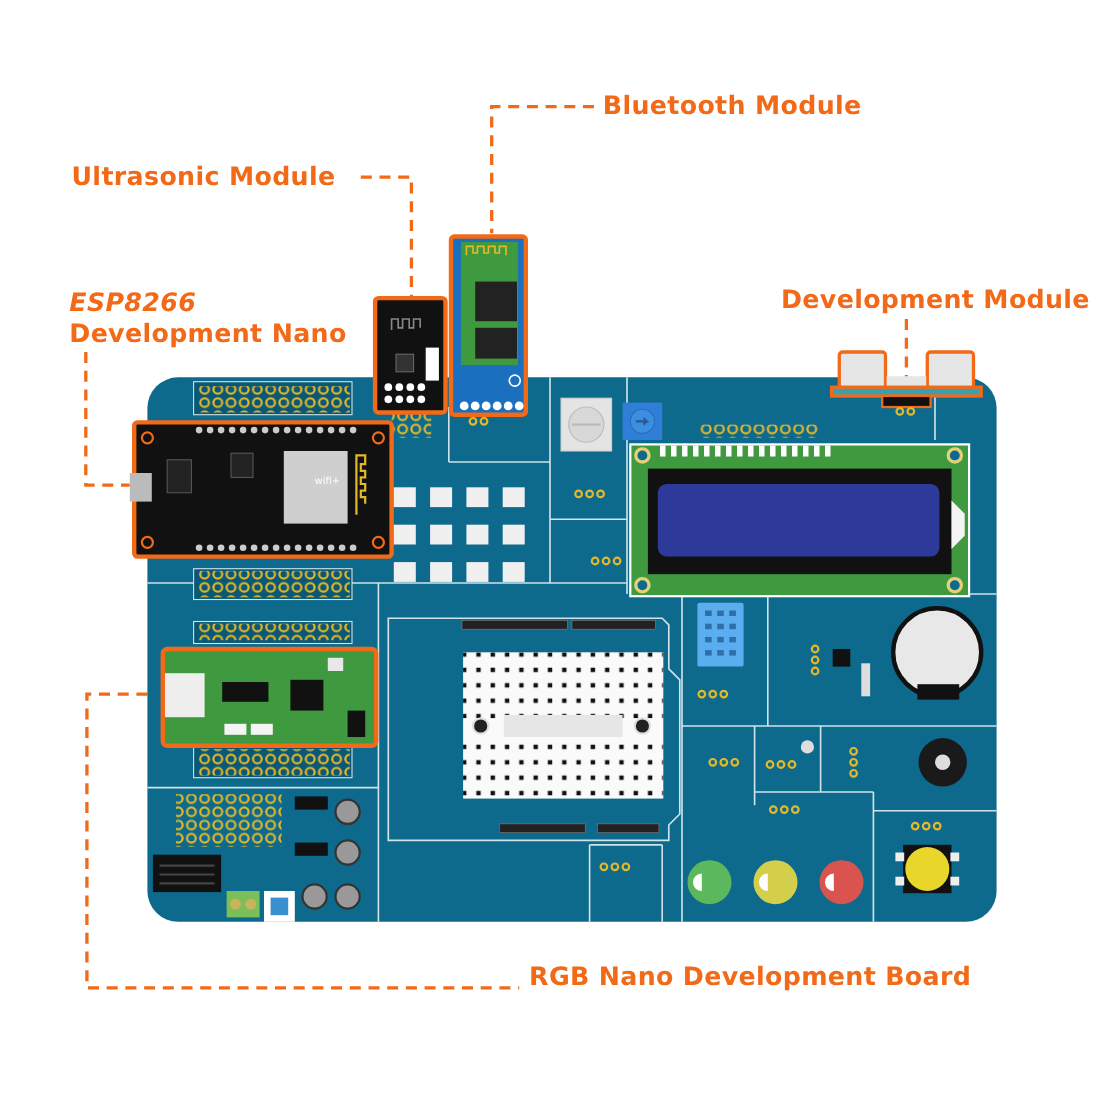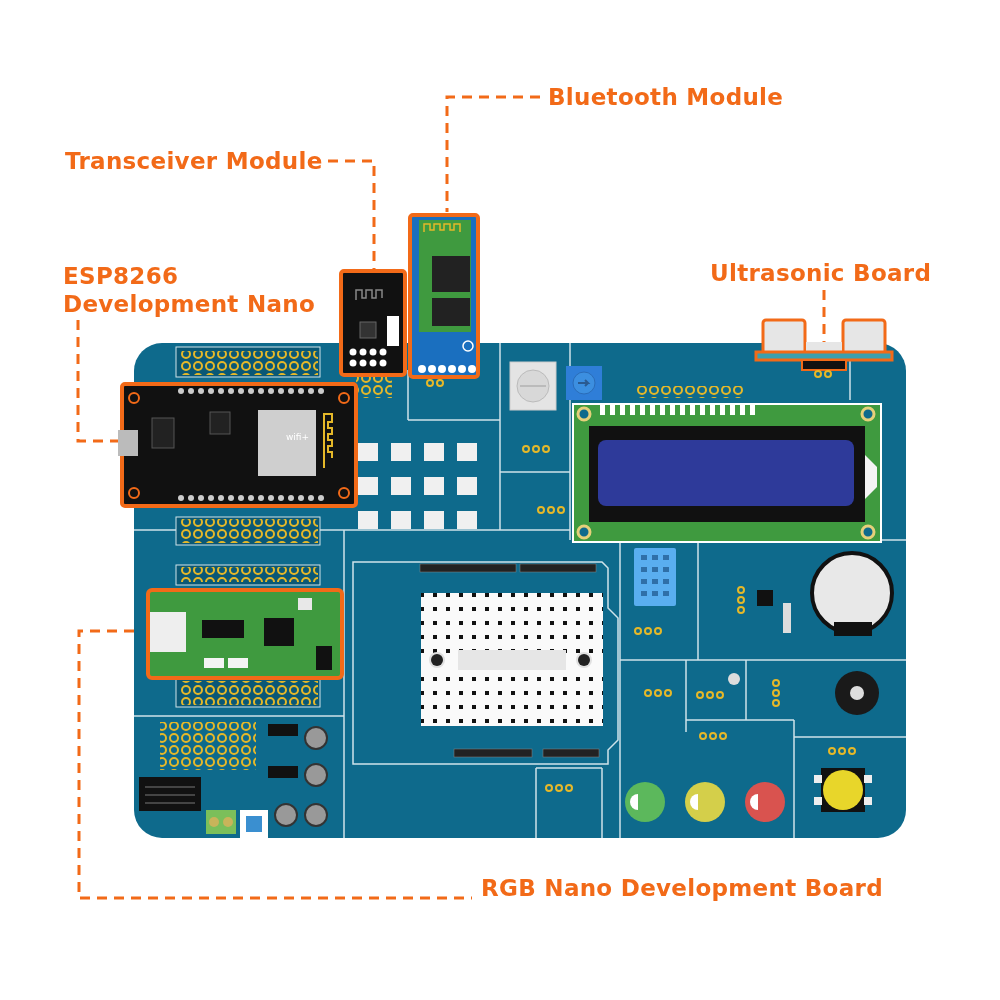--- a/index.html
+++ b/index.html
@@ -4,24 +4,24 @@
 <style>
   html, body { margin: 0; padding: 0; background: #ffffff; }
   body { width: 1000px; height: 1000px; position: relative; overflow: hidden; font-family: "DejaVu Sans", sans-serif; }
   .label { position: absolute; color: #f26a18; font-weight: bold; font-size: 23px; letter-spacing: 0.3px; white-space: nowrap; line-height: 1.2; }
   svg { position: absolute; left: 0; top: 0; }
 </style>
 </head>
 <body>
 
 <div class="label" style="left:548px; top:84px;">Bluetooth Module</div>
-<div class="label" style="left:65px; top:148px;">Transceiver Module</div>
-<div class="label" style="left:63px; top:263px;">ESP8266</div>
+<div class="label" style="left:65px; top:148px;">Ultrasonic Module</div>
+<div class="label" style="left:63px; top:263px;font-style:italic;">ESP8266</div>
 <div class="label" style="left:63px; top:291px;">Development Nano</div>
-<div class="label" style="left:710px; top:260px;">Ultrasonic Board</div>
+<div class="label" style="left:710px; top:260px;">Development Module</div>
 <div class="label" style="left:481px; top:875px;">RGB Nano Development Board</div>
 
 <svg width="1000" height="1000" viewBox="0 0 1000 1000">
   <defs>
     <pattern id="gold-holes" width="12" height="12" patternUnits="userSpaceOnUse">
       <circle cx="6" cy="6" r="4" fill="none" stroke="#e5b829" stroke-width="2"></circle>
     </pattern>
     <pattern id="bb-holes" width="13" height="14" patternUnits="userSpaceOnUse">
       <rect x="4" y="5" width="4" height="4" fill="#111"></rect>
     </pattern>

